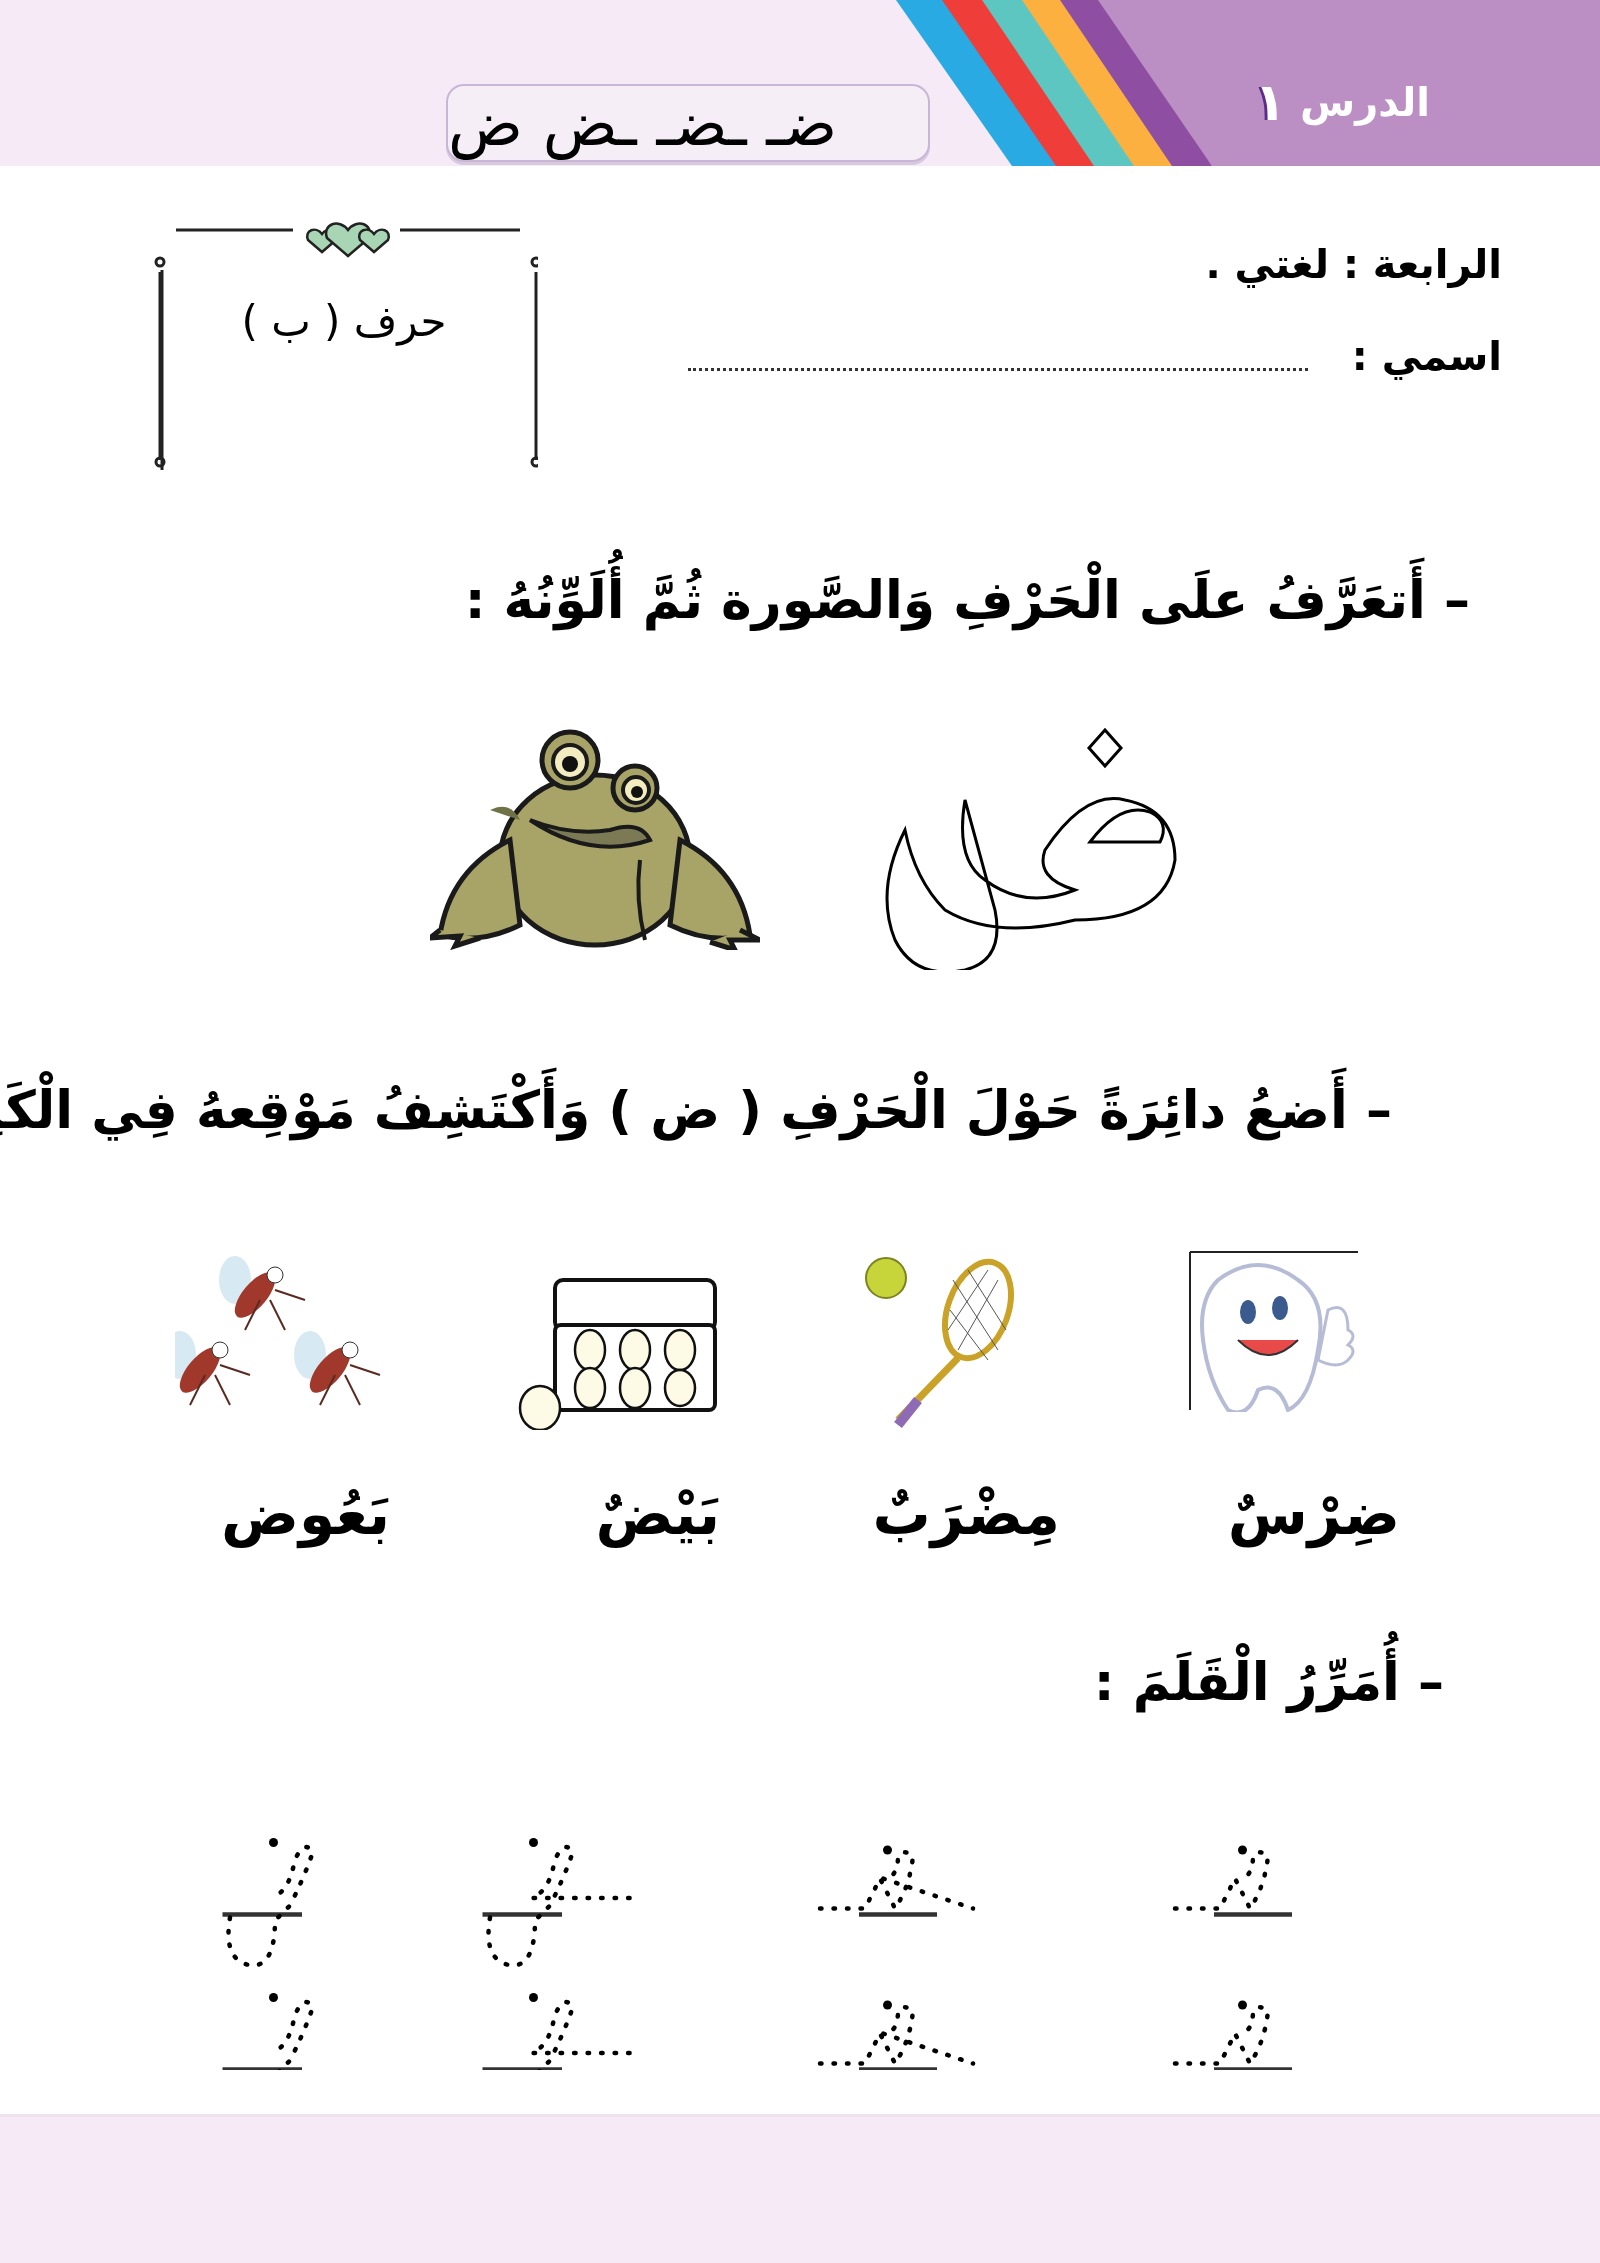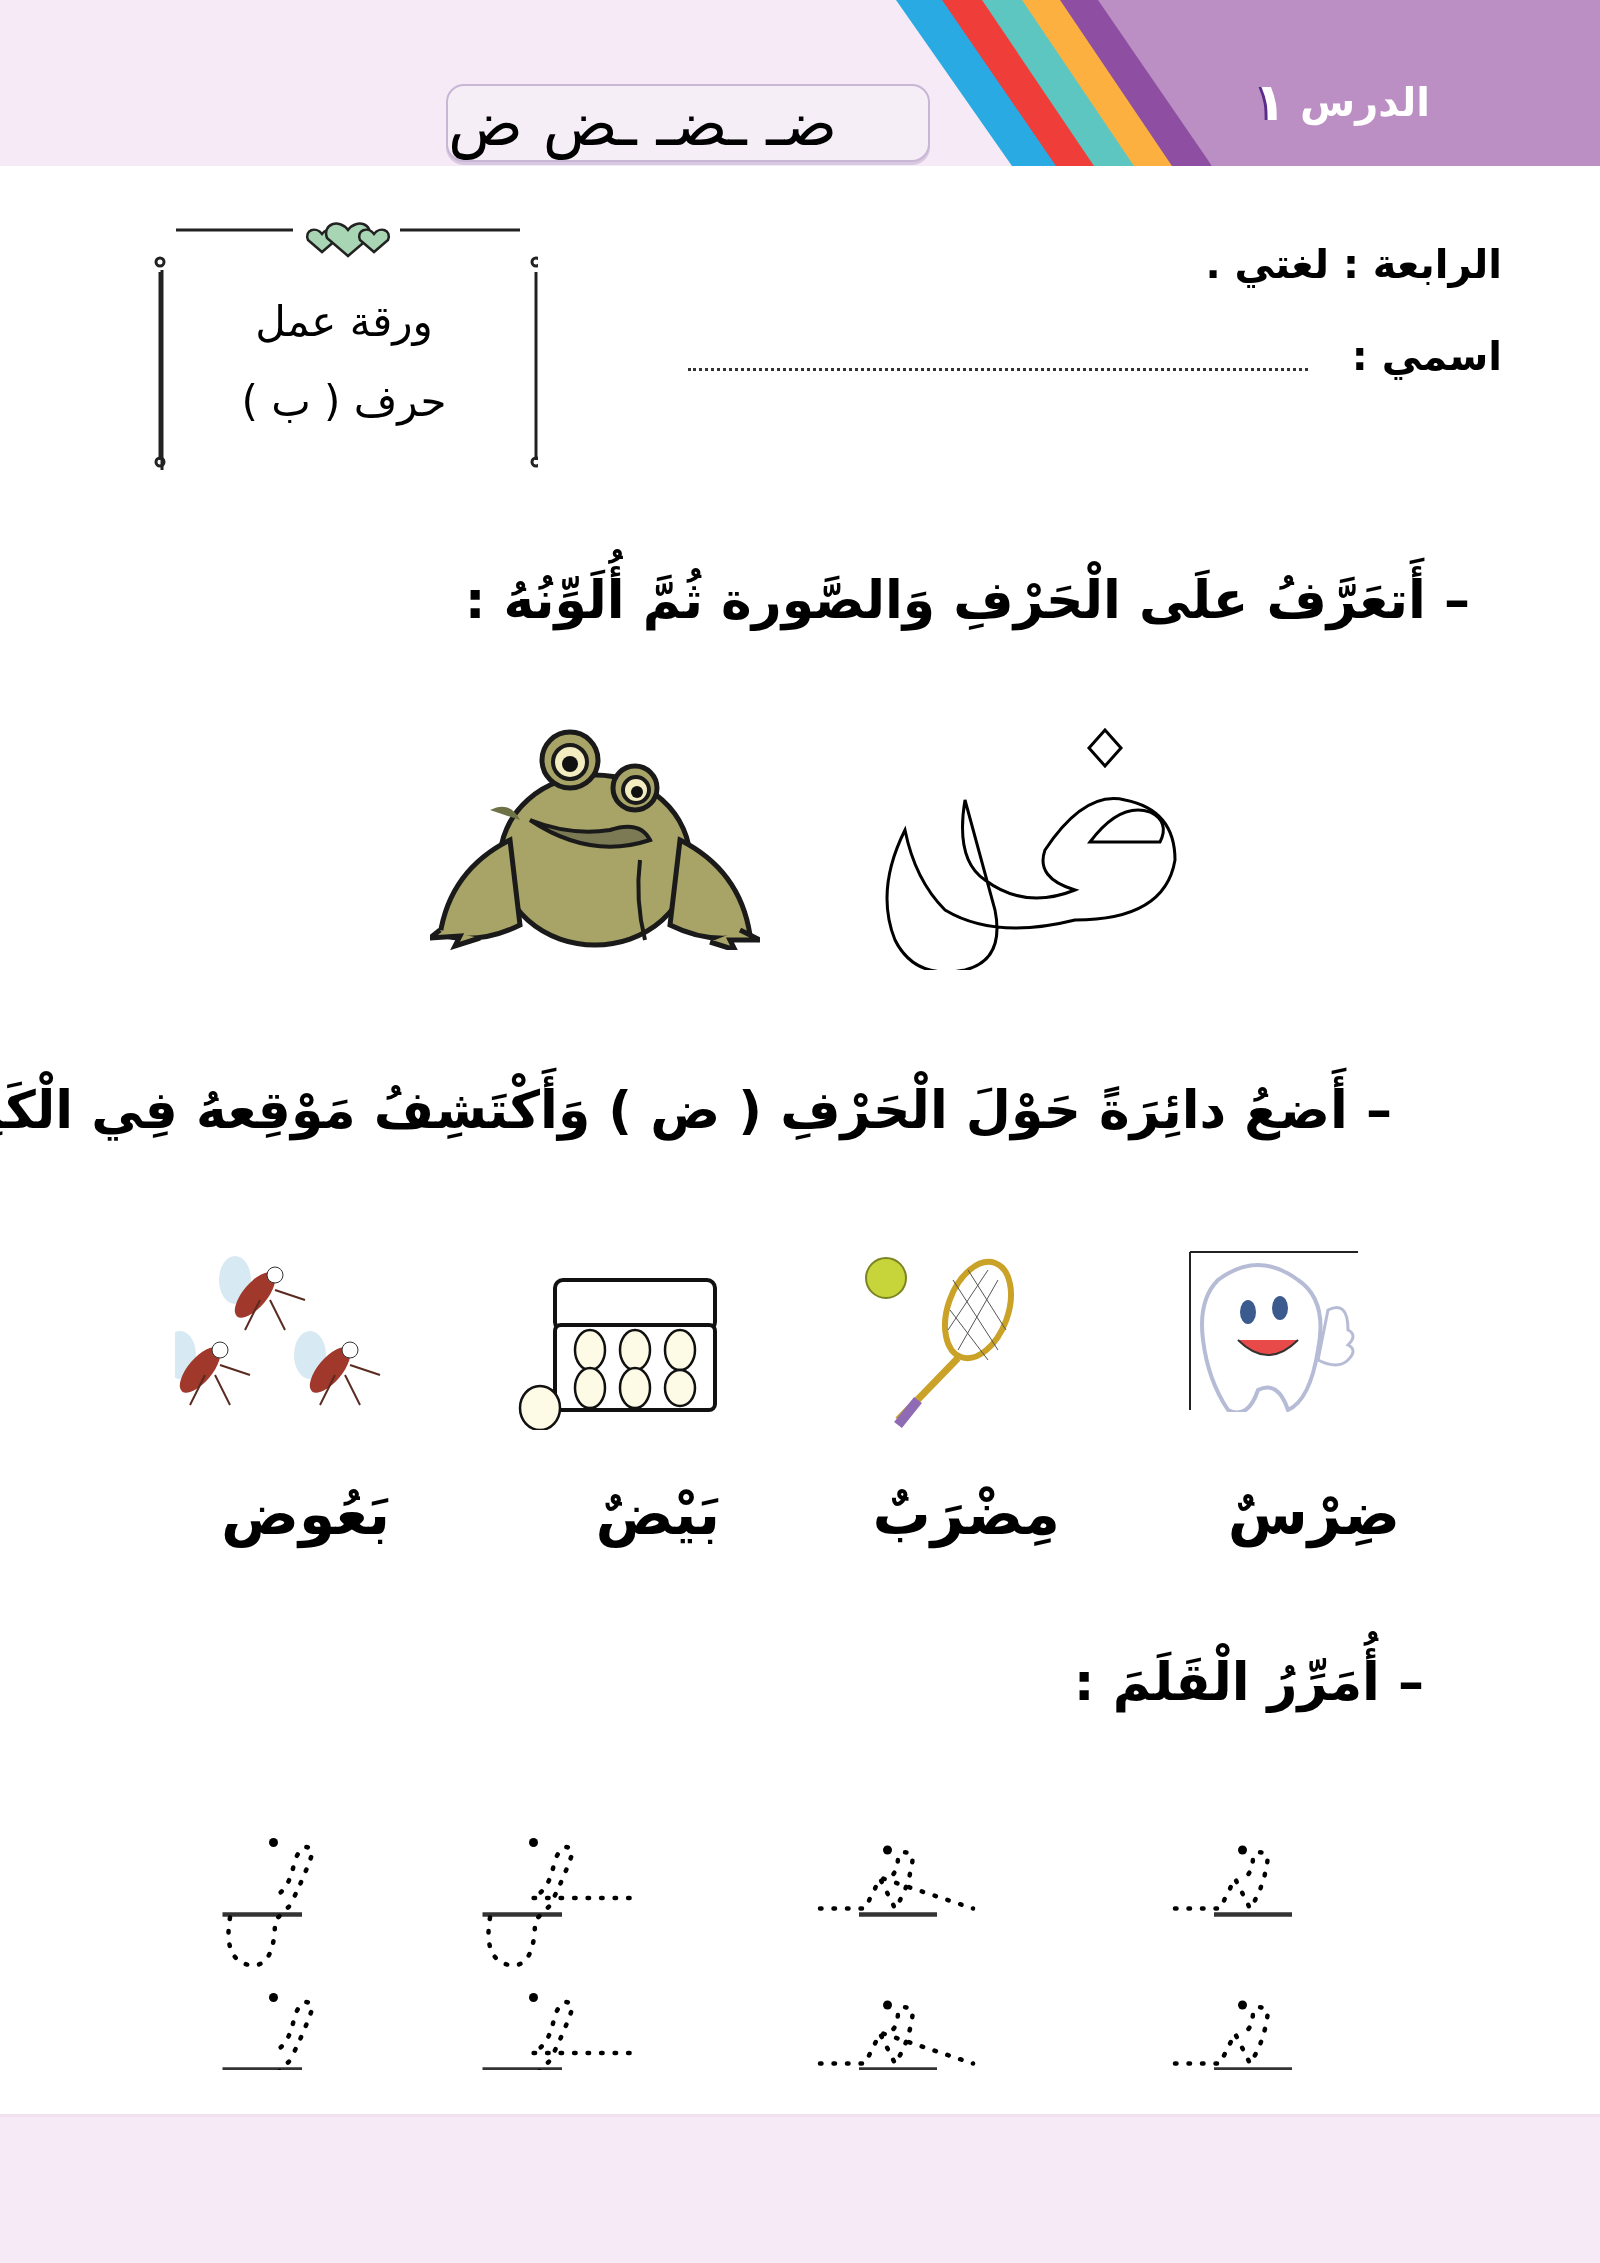--- a/index.html
+++ b/index.html
@@ -64,21 +64,20 @@
       <circle cx="10" cy="242" r="4"></circle>
       <circle cx="386" cy="242" r="4"></circle>
     </g>
     <g stroke="#222" stroke-width="2.5" fill="#a8d5b3">
       <path d="M172 14 c-6 -8 -18 -4 -14 6 l14 12 l14 -12 c4 -10 -8 -14 -14 -6z"></path>
       <path d="M198 10 c-9 -12 -26 -6 -21 8 l21 18 l21 -18 c5 -14 -12 -20 -21 -8z"></path>
       <path d="M224 14 c-6 -8 -18 -4 -14 6 l14 12 l14 -12 c4 -10 -8 -14 -14 -6z"></path>
     </g>
   </svg>
   <div class="frame-text">
-    <div>ورقة عمل</div>
     <div>حرف ( ب )</div>
   </div>
 </div>
 
 <div class="abs info">
   <div class="row">الرابعة : لغتي .</div>
   <div class="row">
     <span>اسمي :</span>
     <span class="dots-line"></span>
   </div>
@@ -184,21 +183,21 @@
         <line x1="100" y1="60" x2="130" y2="70"></line>
       </g>
   </g>
 </svg>
 
 <div class="word" style="left:1140px;">ضِرْسٌ</div>
 <div class="word" style="left:800px;">مِضْرَبٌ</div>
 <div class="word" style="left:460px;">بَيْضٌ</div>
 <div class="word" style="left:130px;">بَعُوض</div>
 
-<div class="abs heading" style="right:176px; top:1652px;">– أُمَرِّرُ الْقَلَمَ :</div>
+<div class="abs heading" style="right:156px; top:1652px;">– أُمَرِّرُ الْقَلَمَ :</div>
 
 <svg class="abs" style="left:200px; top:1790px; width:1200px; height:280px;" viewBox="0 0 1200 280">
   <defs>
     <g id="tr-iso">
       <line x1="15" y1="83" x2="68" y2="83" stroke="#333" stroke-width="3"></line>
       <path d="M20 85 q-5 30 15 32 q15 0 15 -30 q5 -5 10 -10 q10 -20 15 -35 q-5 -10 -12 5 q-3 20 -15 25" fill="none" stroke="#000" stroke-width="3" stroke-dasharray="1 8" stroke-linecap="round"></path>
       <circle cx="49" cy="35" r="3" fill="#000"></circle>
     </g>
     <g id="tr-fin">
       <line x1="15" y1="83" x2="68" y2="83" stroke="#333" stroke-width="3"></line>

